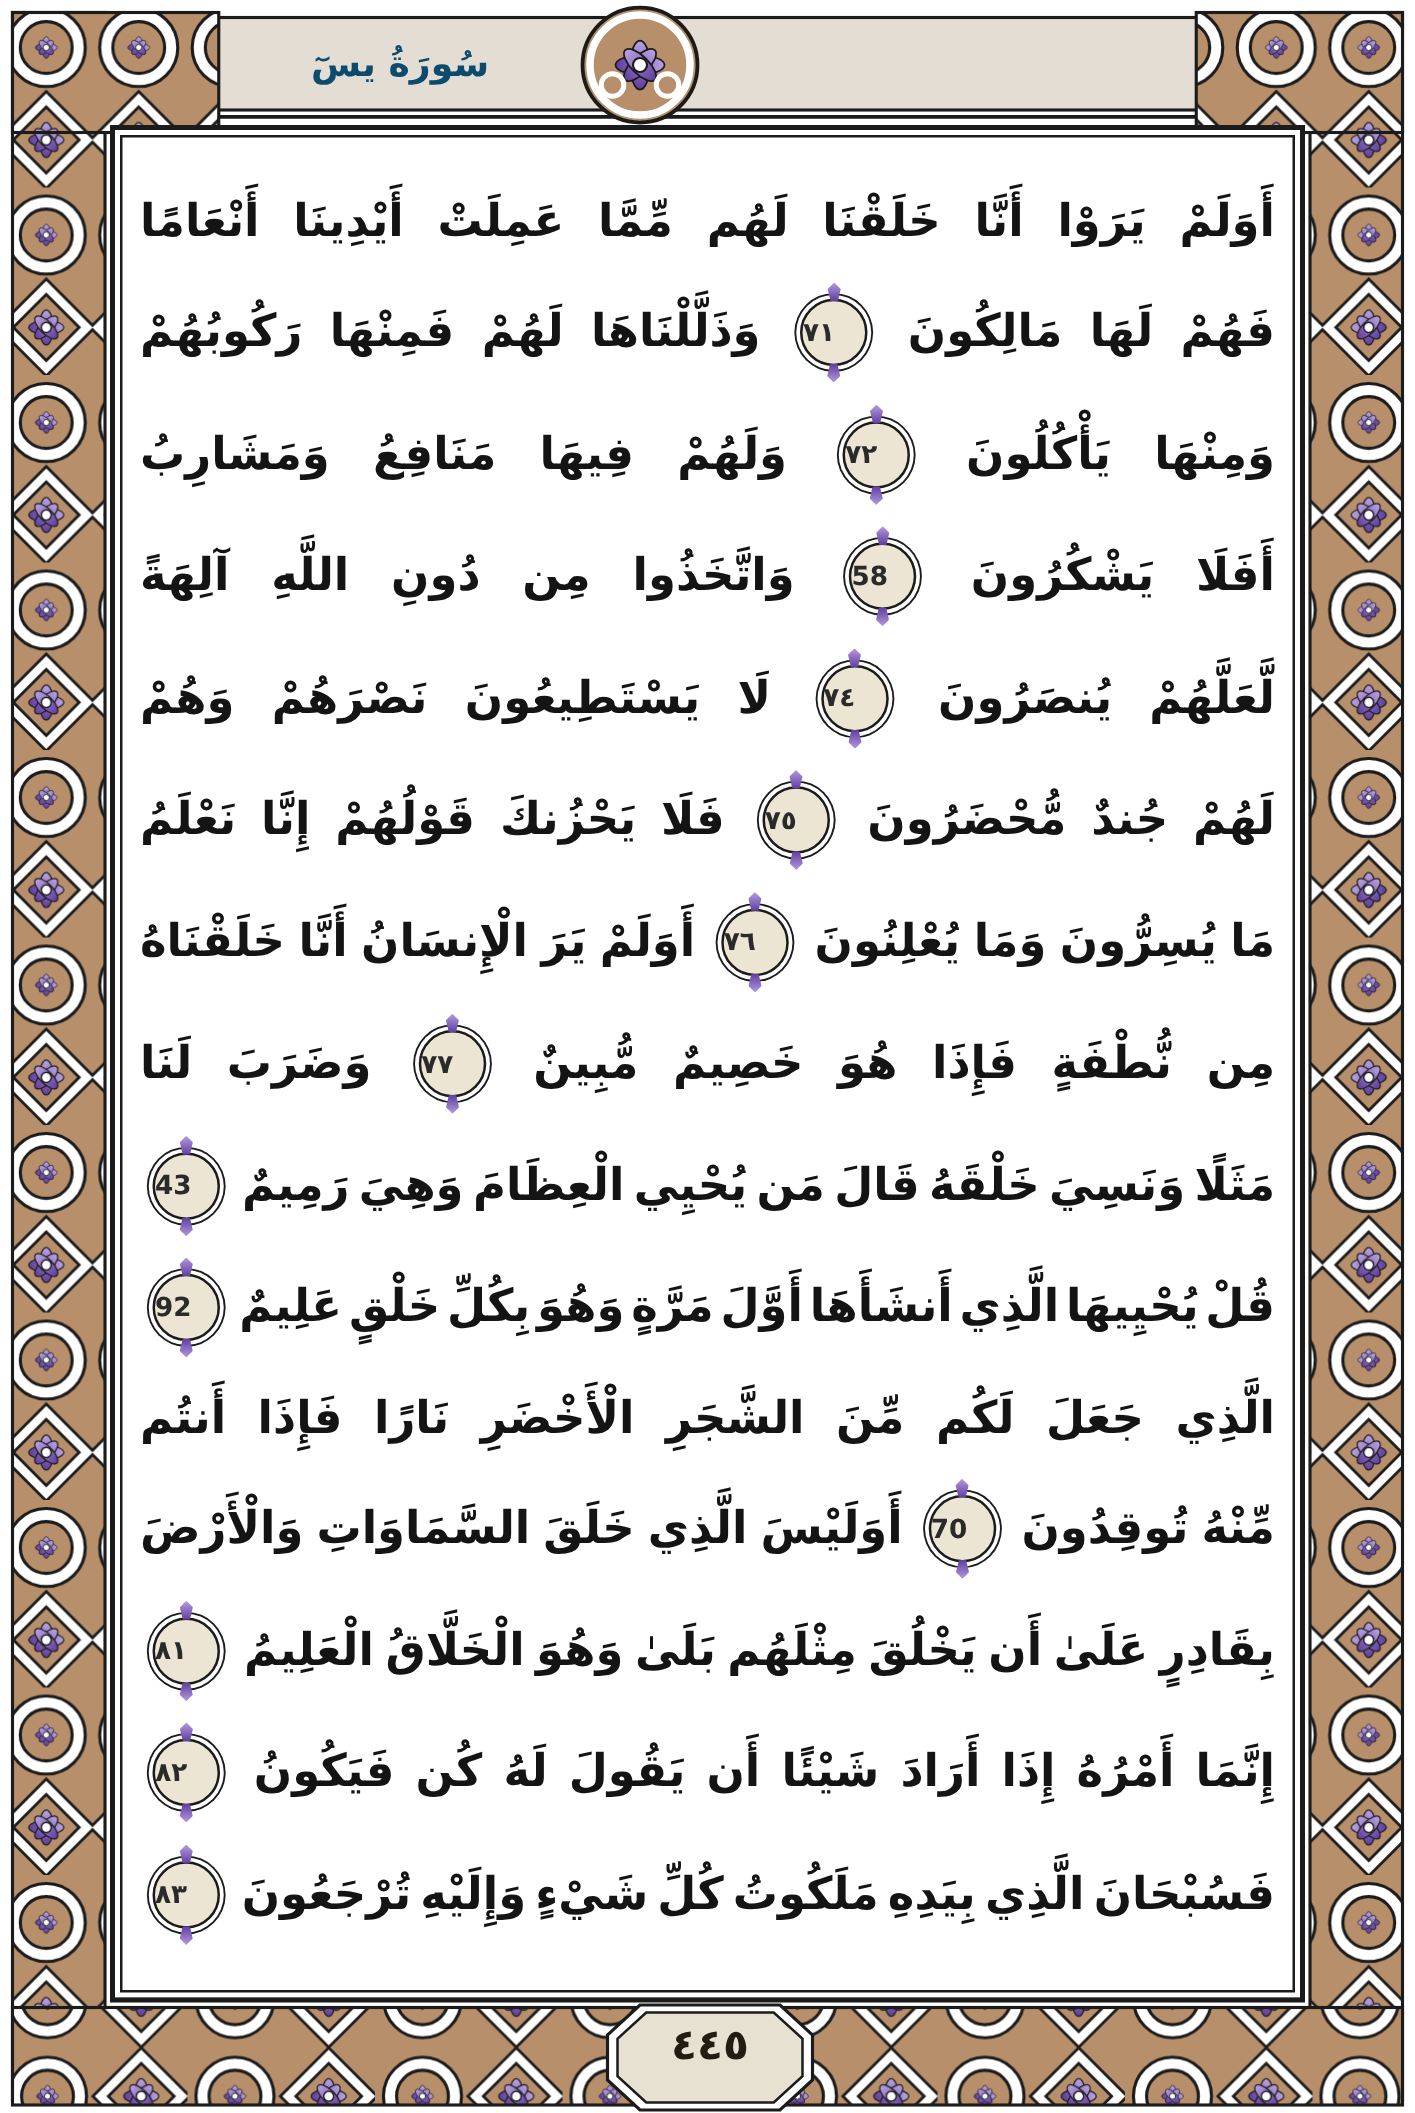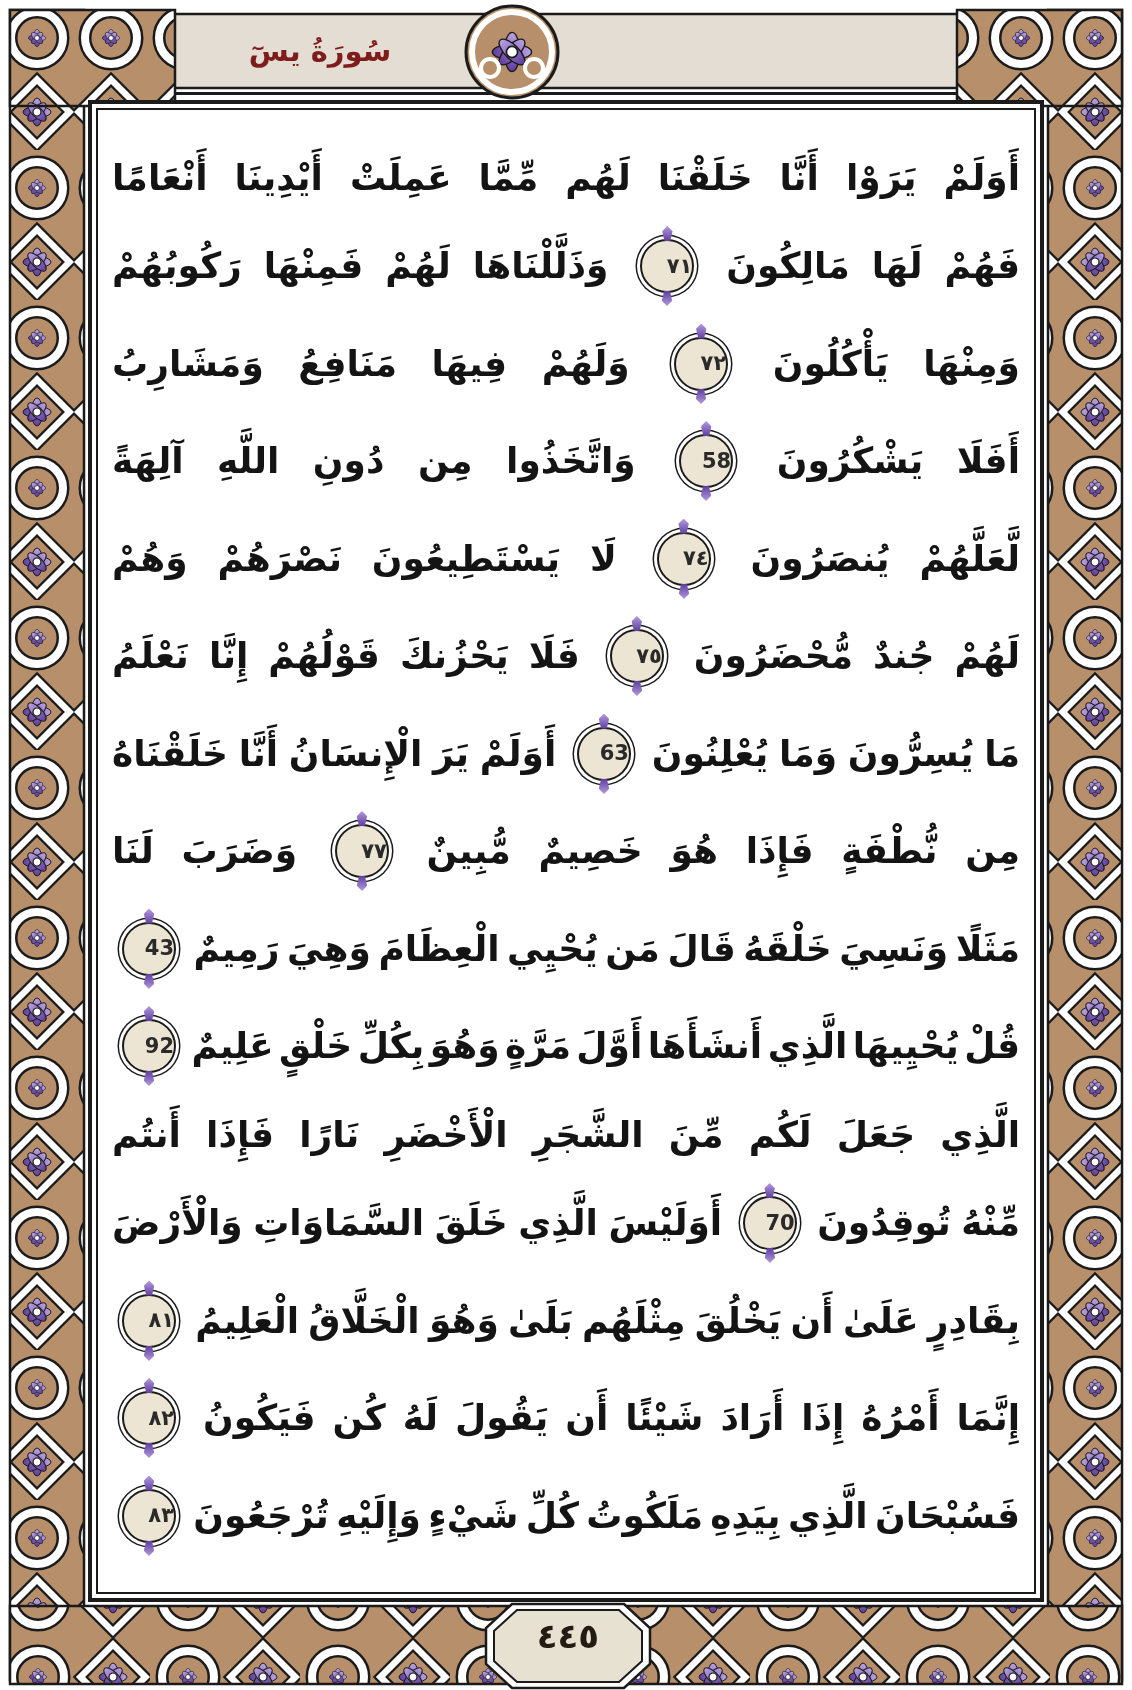--- a/index.html
+++ b/index.html
@@ -10,21 +10,21 @@
     overflow:hidden;
     font-family:"DejaVu Sans", sans-serif;
     color:#1b1b1b;
   }
   .border-svg{position:absolute;left:0;top:0;z-index:1;}
 
   
   .hdr-title{
     position:absolute;z-index:3;top:22px;height:58px;
     display:flex;align-items:center;justify-content:center;
-    font-weight:bold;font-size:29px;color:#7f1d1d;
+    font-weight:bold;font-size:29px;color:#0c4a6e;
     direction:rtl;white-space:nowrap;
   }
   .hdr-surah{left:190px;width:260px;}
   .hdr-juz{left:585px;width:350px;}
 
   
   .text-frame{
     position:absolute;z-index:2;
     left:88px;top:100px;width:956px;height:1502px;
     box-sizing:border-box;
@@ -45,21 +45,21 @@
   .qline.single{justify-content:space-between;}
   .qword{white-space:nowrap;}
 
   
   .medallion{
     position:relative;flex:0 0 auto;
     width:50px;height:50px;border-radius:50%;
     background:#ece5d3;
     border:2px solid #1b1b1b;
     box-shadow:0 0 0 3px #ffffff, 0 0 0 4.5px #1b1b1b;
-    display:inline-flex;align-items:center;justify-content:flex-start;
+    display:inline-flex;align-items:center;justify-content:flex-end;
     margin:0 10px;
   }
   .medallion::before,.medallion::after{
     content:"";position:absolute;left:50%;
     width:13px;height:15px;
     background:linear-gradient(180deg,#b39ade,#5f3d9e);
     clip-path:polygon(50% 0,90% 35%,72% 100%,28% 100%,10% 35%);
     transform:translateX(-50%);
   }
   .medallion::before{top:-15px;}
@@ -224,21 +224,21 @@
           <span class="qword">قَوْلُهُمْ</span>
           <span class="qword">إِنَّا</span>
           <span class="qword">نَعْلَمُ</span>
         </div>
         <div class="qline" lang="ar">
           <span class="qword">مَا</span>
           <span class="qword">يُسِرُّونَ</span>
           <span class="qword">وَمَا</span>
           <span class="qword">يُعْلِنُونَ</span>
           <span class="medallion">
-            <span class="vnum">63</span>
+            <span class="vnum">٧٦</span>
           </span>
           <span class="qword">أَوَلَمْ</span>
           <span class="qword">يَرَ</span>
           <span class="qword">الْإِنسَانُ</span>
           <span class="qword">أَنَّا</span>
           <span class="qword">خَلَقْنَاهُ</span>
         </div>
         <div class="qline" lang="ar">
           <span class="qword">مِن</span>
           <span class="qword">نُّطْفَةٍ</span>

